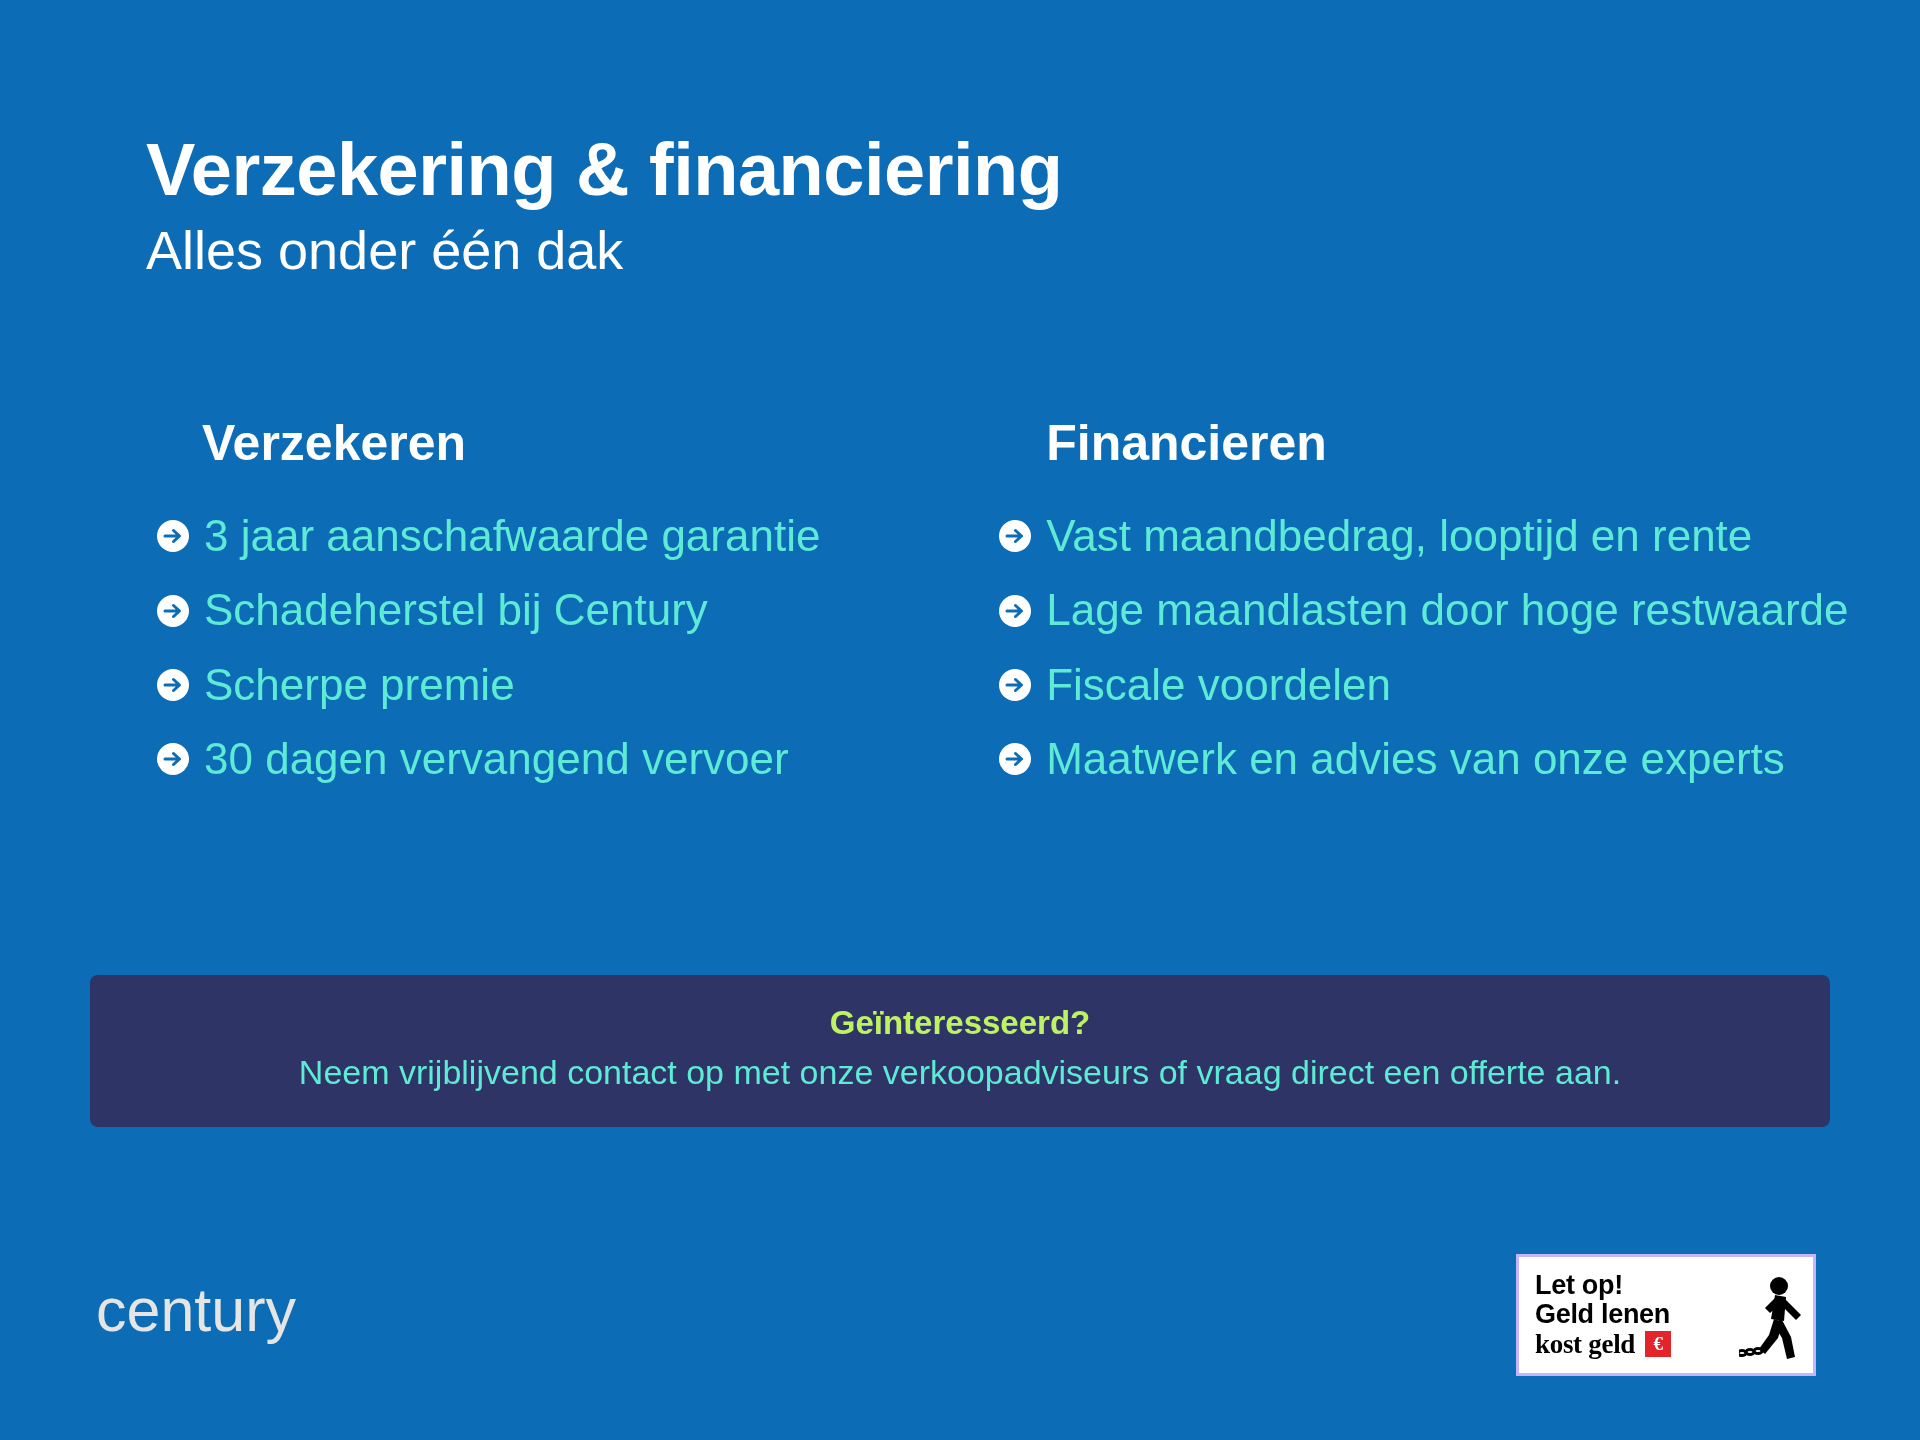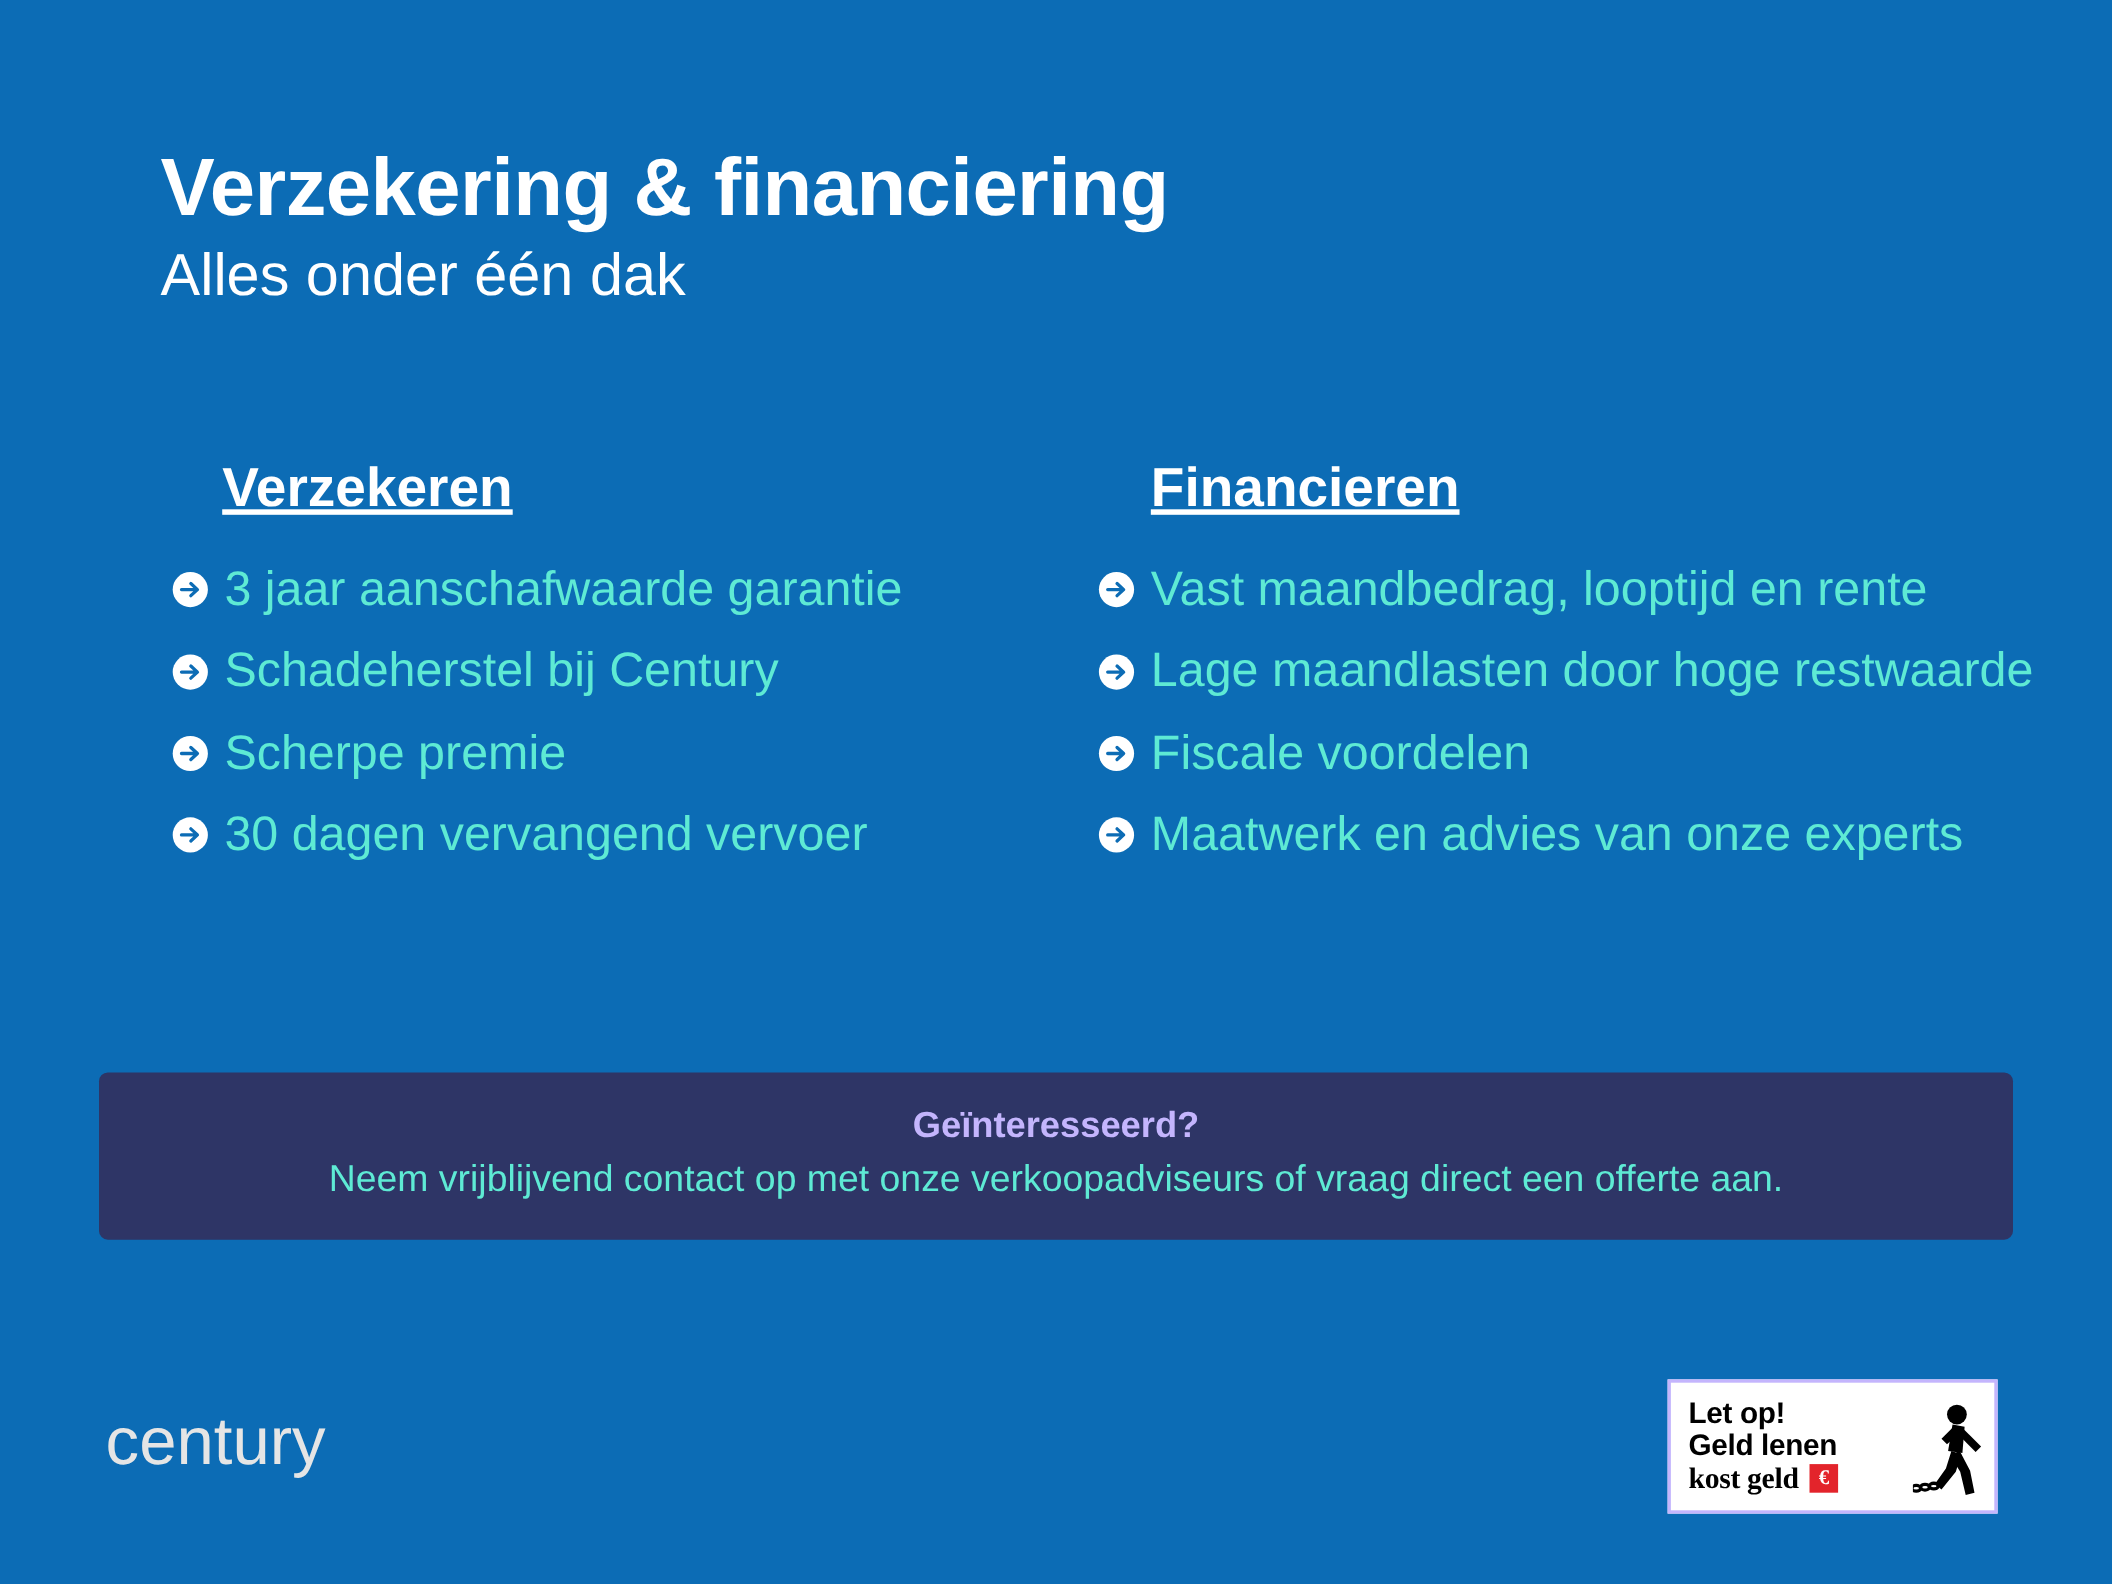--- a/index.html
+++ b/index.html
@@ -65,21 +65,20 @@
   .col-left  { width: 860px; padding-left: 56px; }
   .col-right { width: 880px; padding-left: 0px; }
 
   .col-heading {
     font-size: 50px;
     font-weight: 700;
     line-height: 1;
     color: #ffffff;
     margin: 0 0 44px 0;
     white-space: nowrap;
-    text-decoration: underline;
   }
   .col-left .col-heading  { margin-left: 46px; }
   .col-right .col-heading { margin-left: 48px; }
 
   .bullet-list {
     list-style: none;
     margin: 0;
     padding: 0;
   }
   .bullet {
@@ -114,21 +113,21 @@
     background: #2e3566;
     border-radius: 8px;
     padding: 28px 30px 34px 30px;
     text-align: center;
   }
   .cta-title {
     font-size: 33px;
     font-weight: 700;
     line-height: 1.2;
     margin: 0 0 8px 0;
-    color: #c4b5fd;
+    color: #bef264;
   }
   .cta-text {
     font-size: 34px;
     font-weight: 300;
     line-height: 1.25;
     margin: 0;
     color: #5eead4;
     white-space: nowrap;
   }
 

